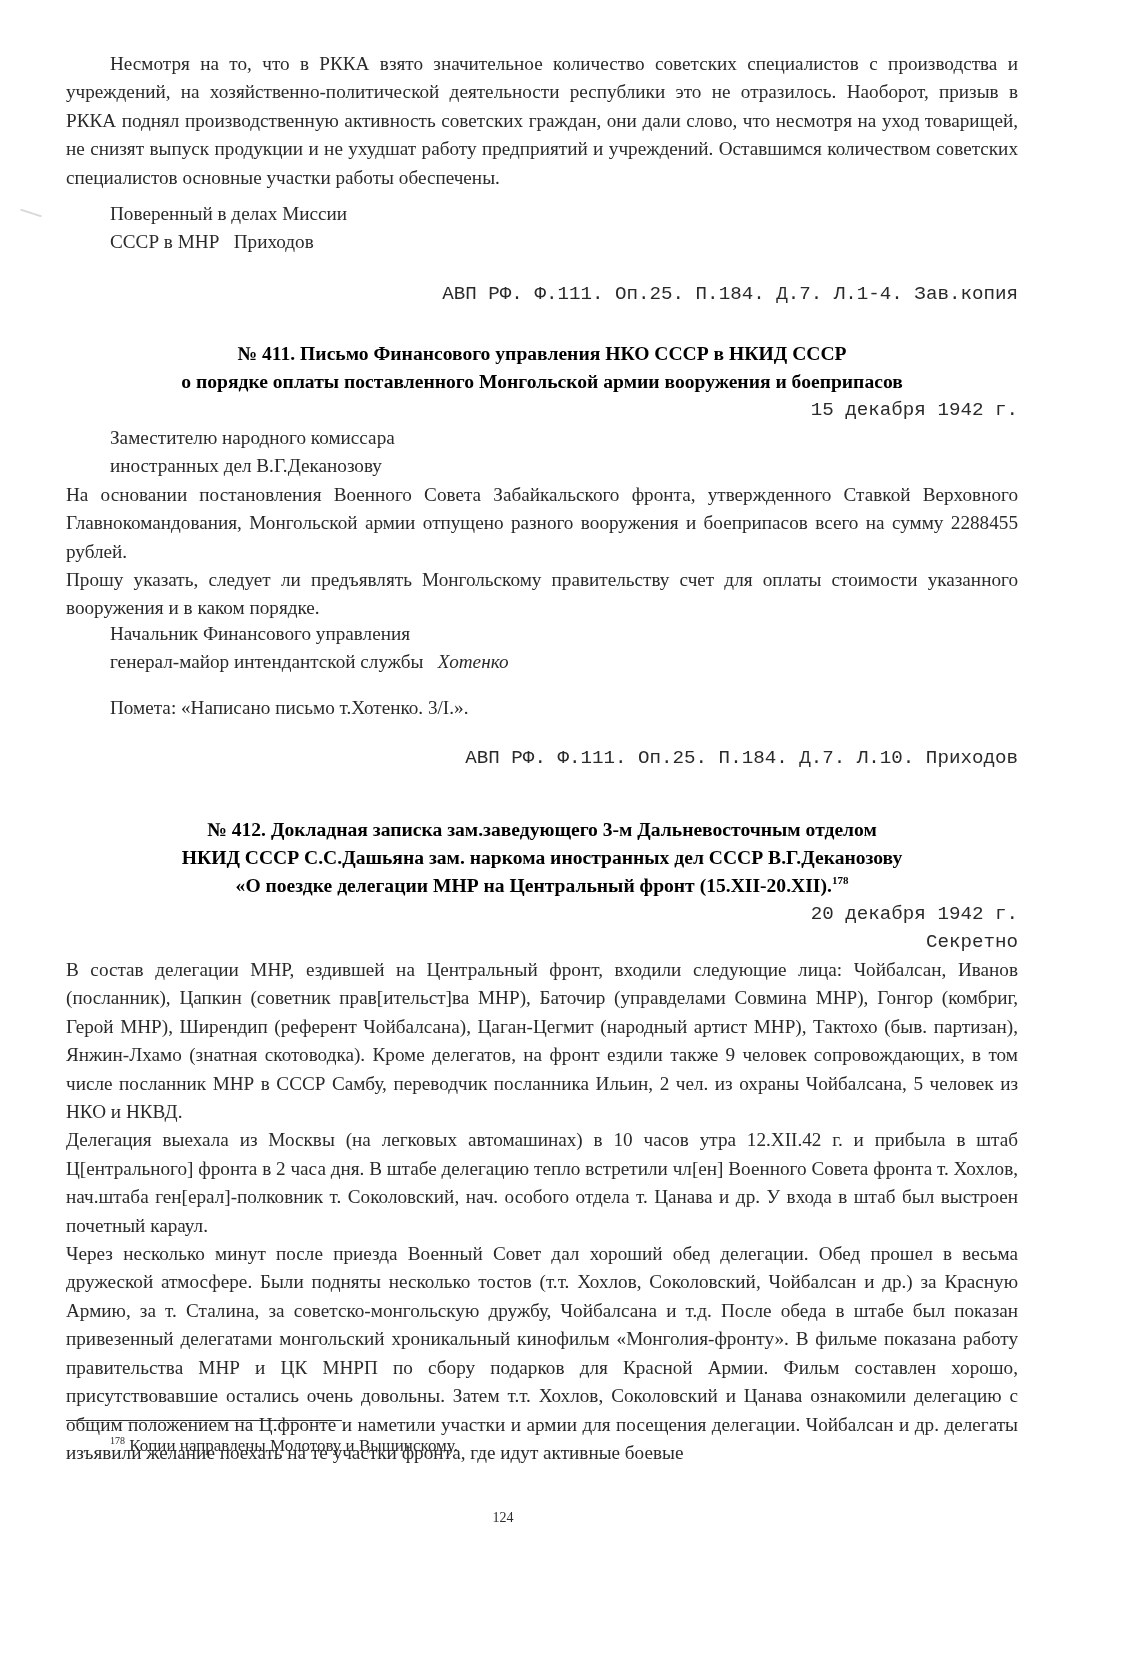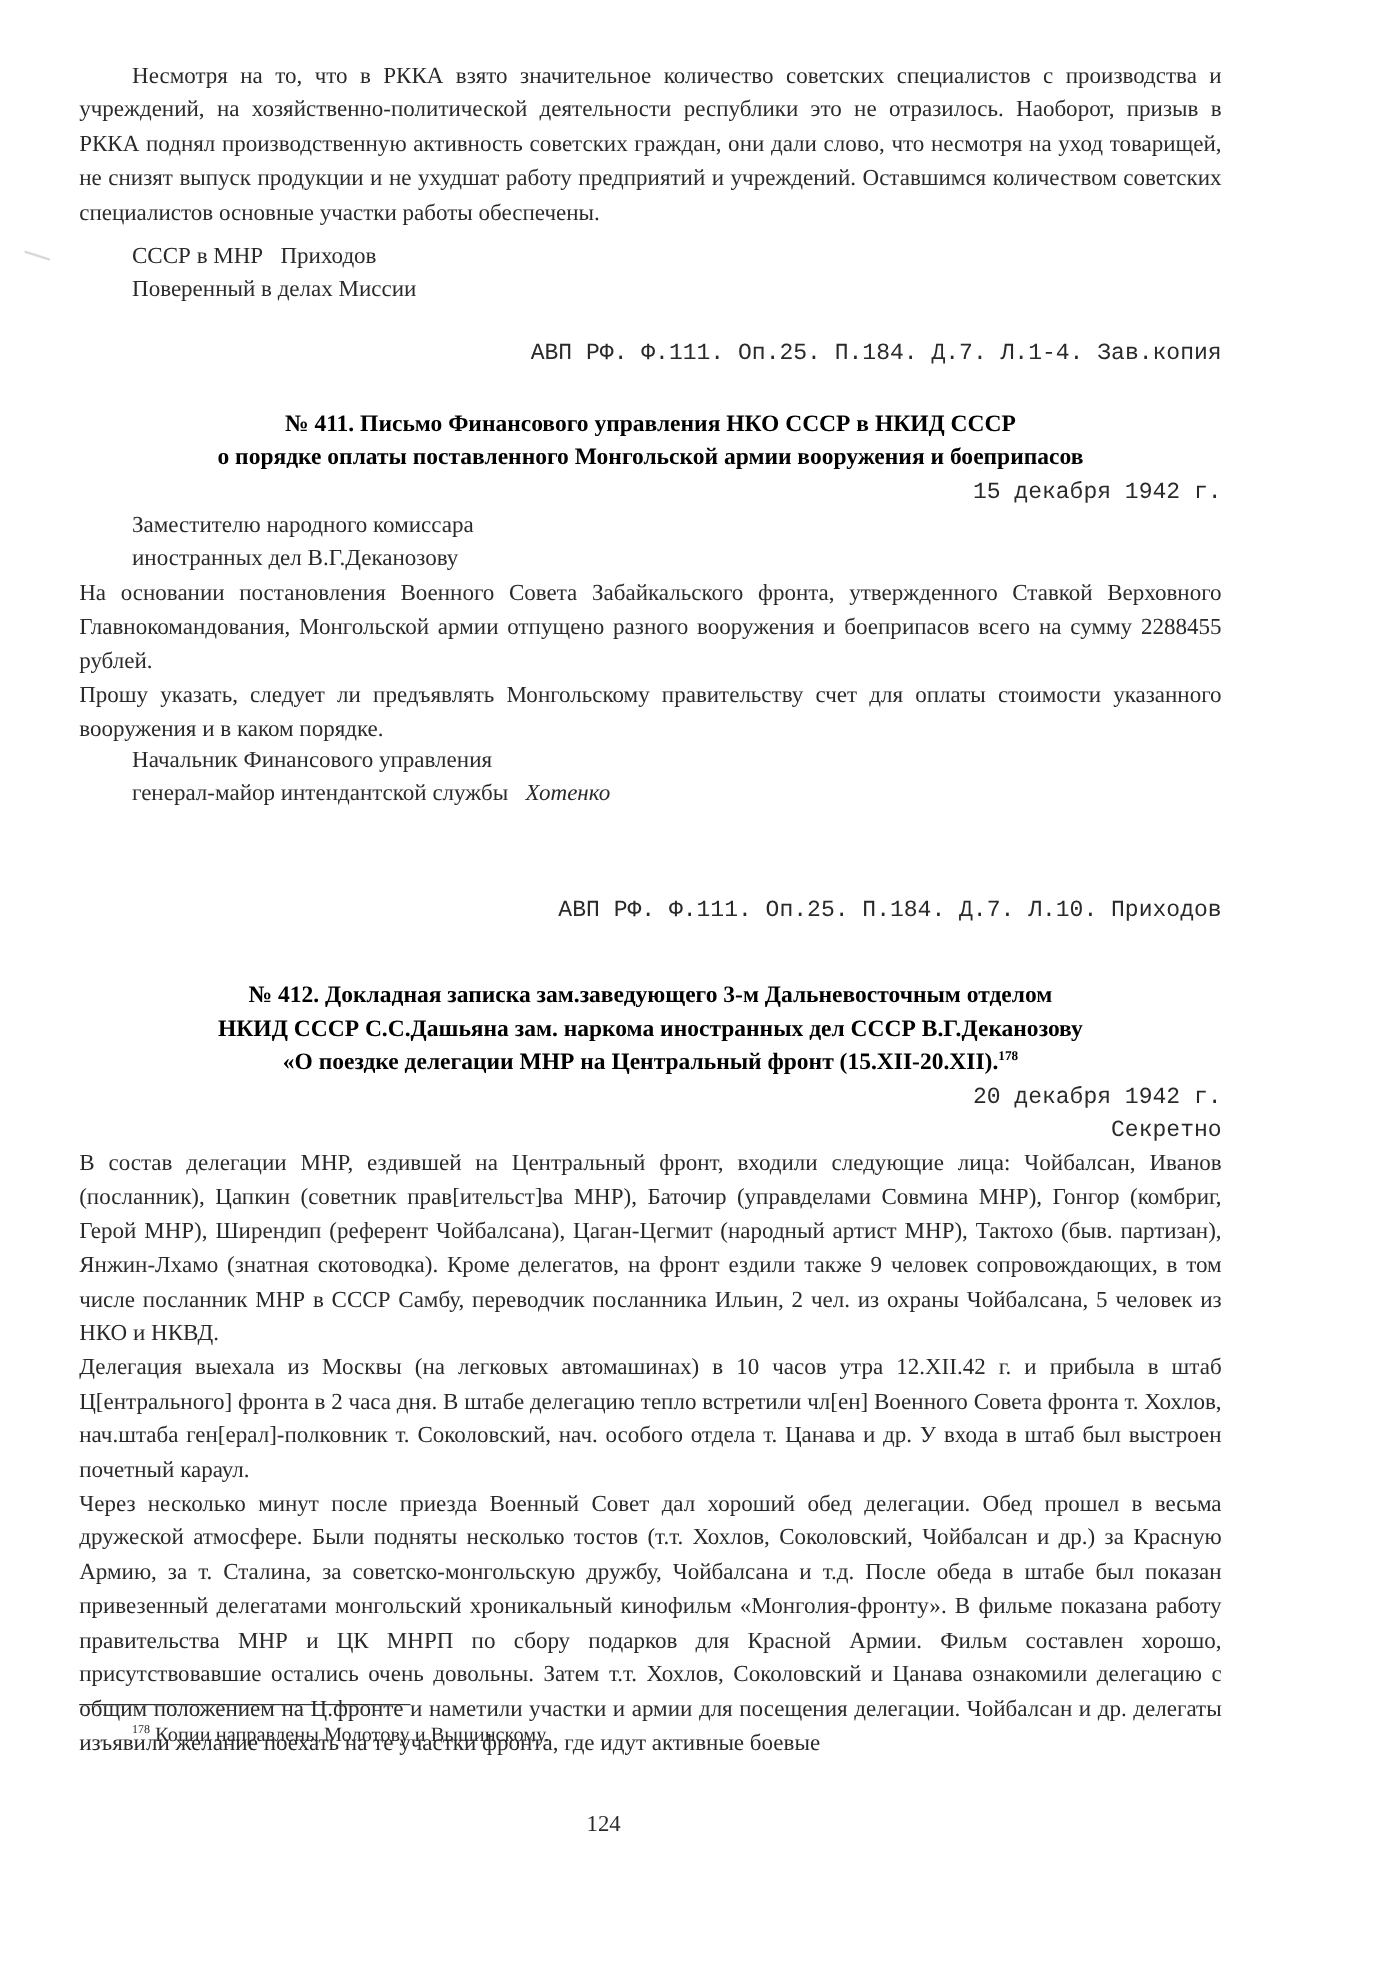--- a/index.html
+++ b/index.html
@@ -26,41 +26,41 @@
   .footnote-rule {
     position: absolute; left: 66px; top: 1420px; width: 276px; height: 0;
     border-top: 1px solid #333;
   }
   .footnote {
     position: absolute; left: 110px; top: 1434px; font-size: 17px; line-height: 24px;
   }
   .footnote sup { font-size: 10px; vertical-align: 7px; }
   .page-number {
     position: absolute; left: 0; width: 1006px; top: 1510px; text-align: center;
-    font-size: 19px;
+    font-size: 14px;
   }
   .smudge {
     position: absolute; left: 20px; top: 212px; width: 22px; height: 2px;
     background: #c8c8c8; transform: rotate(18deg); opacity: 0.7;
   }
 </style>
 </head>
 <body>
 
 <div class="page" data-name="document-page">
 
   <div class="smudge" data-name="scan-smudge"></div>
 
   <div class="col" style="top:50px;" data-name="prev-document-section">
     <p class="body-text" style="text-indent:0;" data-name="prev-closing-paragraph"><span style="display:inline-block;width:0;"></span><span data-name="prev-closing-paragraph-text">Несмотря на то, что в РККА взято значительное количество советских специалистов с производства и учреждений, на хозяйственно-политической деятельности республики это не отразилось. Наоборот, призыв в РККА поднял производственную активность советских граждан, они дали слово, что несмотря на уход товарищей, не снизят выпуск продукции и не ухудшат работу предприятий и учреждений. Оставшимся количеством советских специалистов основные участки работы обеспечены.</span></p>
   </div>
 
   <div class="col" style="top:200px;" data-name="prev-signature">
+    <p class="left-line" data-name="prev-signature-line1">Поверенный в делах Миссии</p>
     <p class="left-line" data-name="prev-signature-line2"><span data-name="prev-signature-title">СССР в МНР</span>&nbsp;&nbsp;&nbsp;<span data-name="prev-signature-name">Приходов</span></p>
-    <p class="left-line" data-name="prev-signature-line1">Поверенный в делах Миссии</p>
   </div>
 
   <div class="col right" style="top:280px;" data-name="prev-archive-ref">АВП РФ. Ф.111. Оп.25. П.184. Д.7. Л.1-4. Зав.копия</div>
 
   <div class="col" style="top:340px;" data-name="doc411-header">
     <p class="heading" data-name="doc411-title-line1">№ 411. Письмо Финансового управления НКО СССР в НКИД СССР</p>
     <p class="heading" data-name="doc411-title-line2">о порядке оплаты поставленного Монгольской армии вооружения и боеприпасов</p>
     <p class="right" data-name="doc411-date">15 декабря 1942 г.</p>
   </div>
 
@@ -69,20 +69,23 @@
     <p class="left-line" data-name="doc411-addressee-line2">иностранных дел В.Г.Деканозову</p>
     <p class="body-text" data-name="doc411-paragraph">На основании постановления Военного Совета Забайкальского фронта, утвержденного Ставкой Верховного Главнокомандования, Монгольской армии отпущено разного вооружения и боеприпасов всего на сумму 2288455 рублей.</p>
     <p class="body-text" data-name="doc411-paragraph">Прошу указать, следует ли предъявлять Монгольскому правительству счет для оплаты стоимости указанного вооружения и в каком порядке.</p>
   </div>
 
   <div class="col" style="top:620px;" data-name="doc411-signature">
     <p class="left-line" data-name="doc411-signature-line1">Начальник Финансового управления</p>
     <p class="left-line" data-name="doc411-signature-line2"><span data-name="doc411-signature-title">генерал-майор интендантской службы</span>&nbsp;&nbsp;&nbsp;<span class="italic" data-name="doc411-signature-name">Хотенко</span></p>
   </div>
 
+  <div class="col" style="top:694px;" data-name="doc411-note">
+    <p class="left-line" data-name="doc411-note-text">Помета: «Написано письмо т.Хотенко. 3/I.».</p>
+  </div>
 
   <div class="col right" style="top:744px;" data-name="doc411-archive-ref">АВП РФ. Ф.111. Оп.25. П.184. Д.7. Л.10. Приходов</div>
 
   <div class="col" style="top:816px;" data-name="doc412-header">
     <p class="heading" data-name="doc412-title-line1">№ 412. Докладная записка зам.заведующего 3-м Дальневосточным отделом</p>
     <p class="heading" data-name="doc412-title-line2">НКИД СССР С.С.Дашьяна зам. наркома иностранных дел СССР В.Г.Деканозову</p>
     <p class="heading" data-name="doc412-title-line3"><span data-name="doc412-title-line3-text">«О поездке делегации МНР на Центральный фронт (15.XII-20.XII).</span><sup data-name="footnote-ref">178</sup></p>
     <p class="right" data-name="doc412-date">20 декабря 1942 г.</p>
     <p class="right" data-name="doc412-classification">Секретно</p>
   </div>

